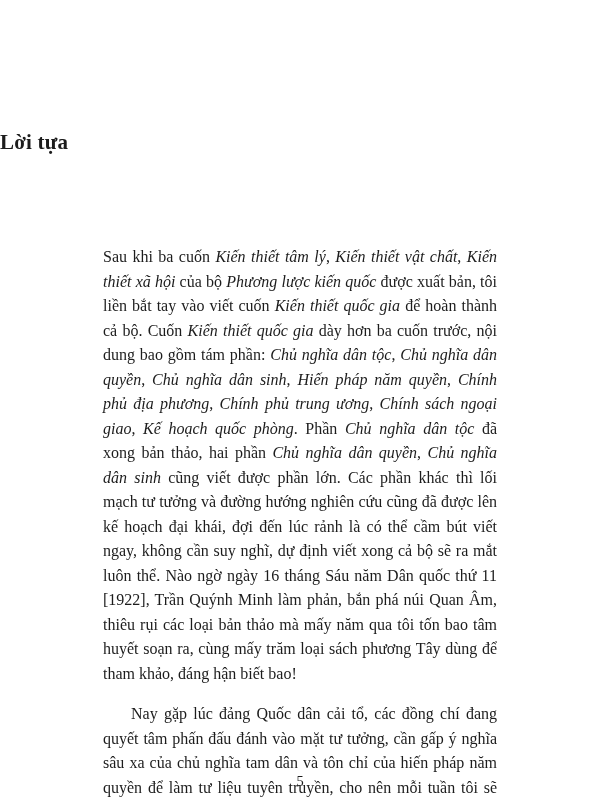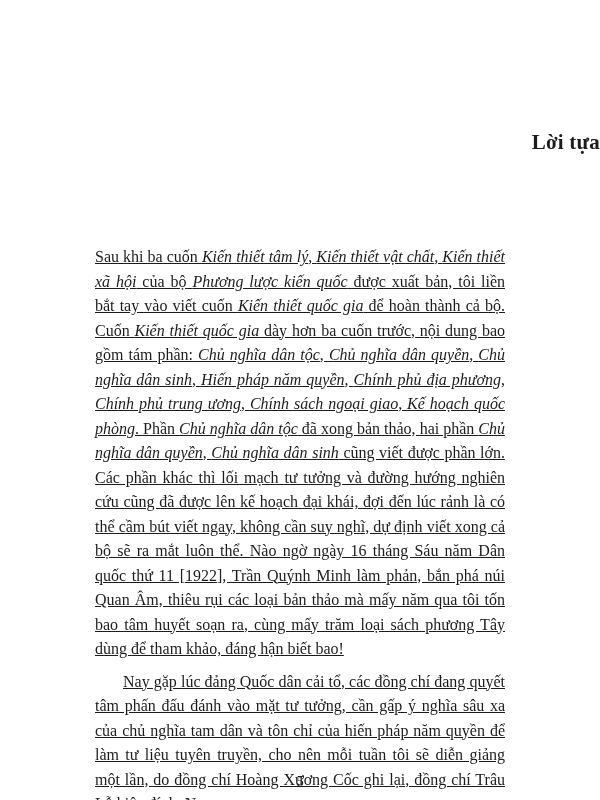--- a/index.html
+++ b/index.html
@@ -14,35 +14,34 @@
     margin: 0 auto;
     background: #ffffff;
     font-family: "Liberation Serif", "DejaVu Serif", serif;
     color: #1c1c1c;
     overflow: hidden;
     box-sizing: border-box;
   }
   .page-title {
     margin: 0;
     padding-top: 130px;
-    text-align: right;
+    text-align: left;
     font-size: 21px;
     font-weight: bold;
     letter-spacing: 0.2px;
   }
   .body-text {
     margin: 90px 87px 0 87px;
     font-size: 16px;
     line-height: 24.5px;
     text-align: justify;
     text-justify: inter-word;
   }
   .para {
-    margin: 8px;
-    text-decoration: underline;
+    margin: 16px;
   }
   .para.indent {
     text-indent: 28px;
   }
   .para em {
     font-style: italic;
   }
   .page-number {
     position: absolute;
     bottom: 10px;

